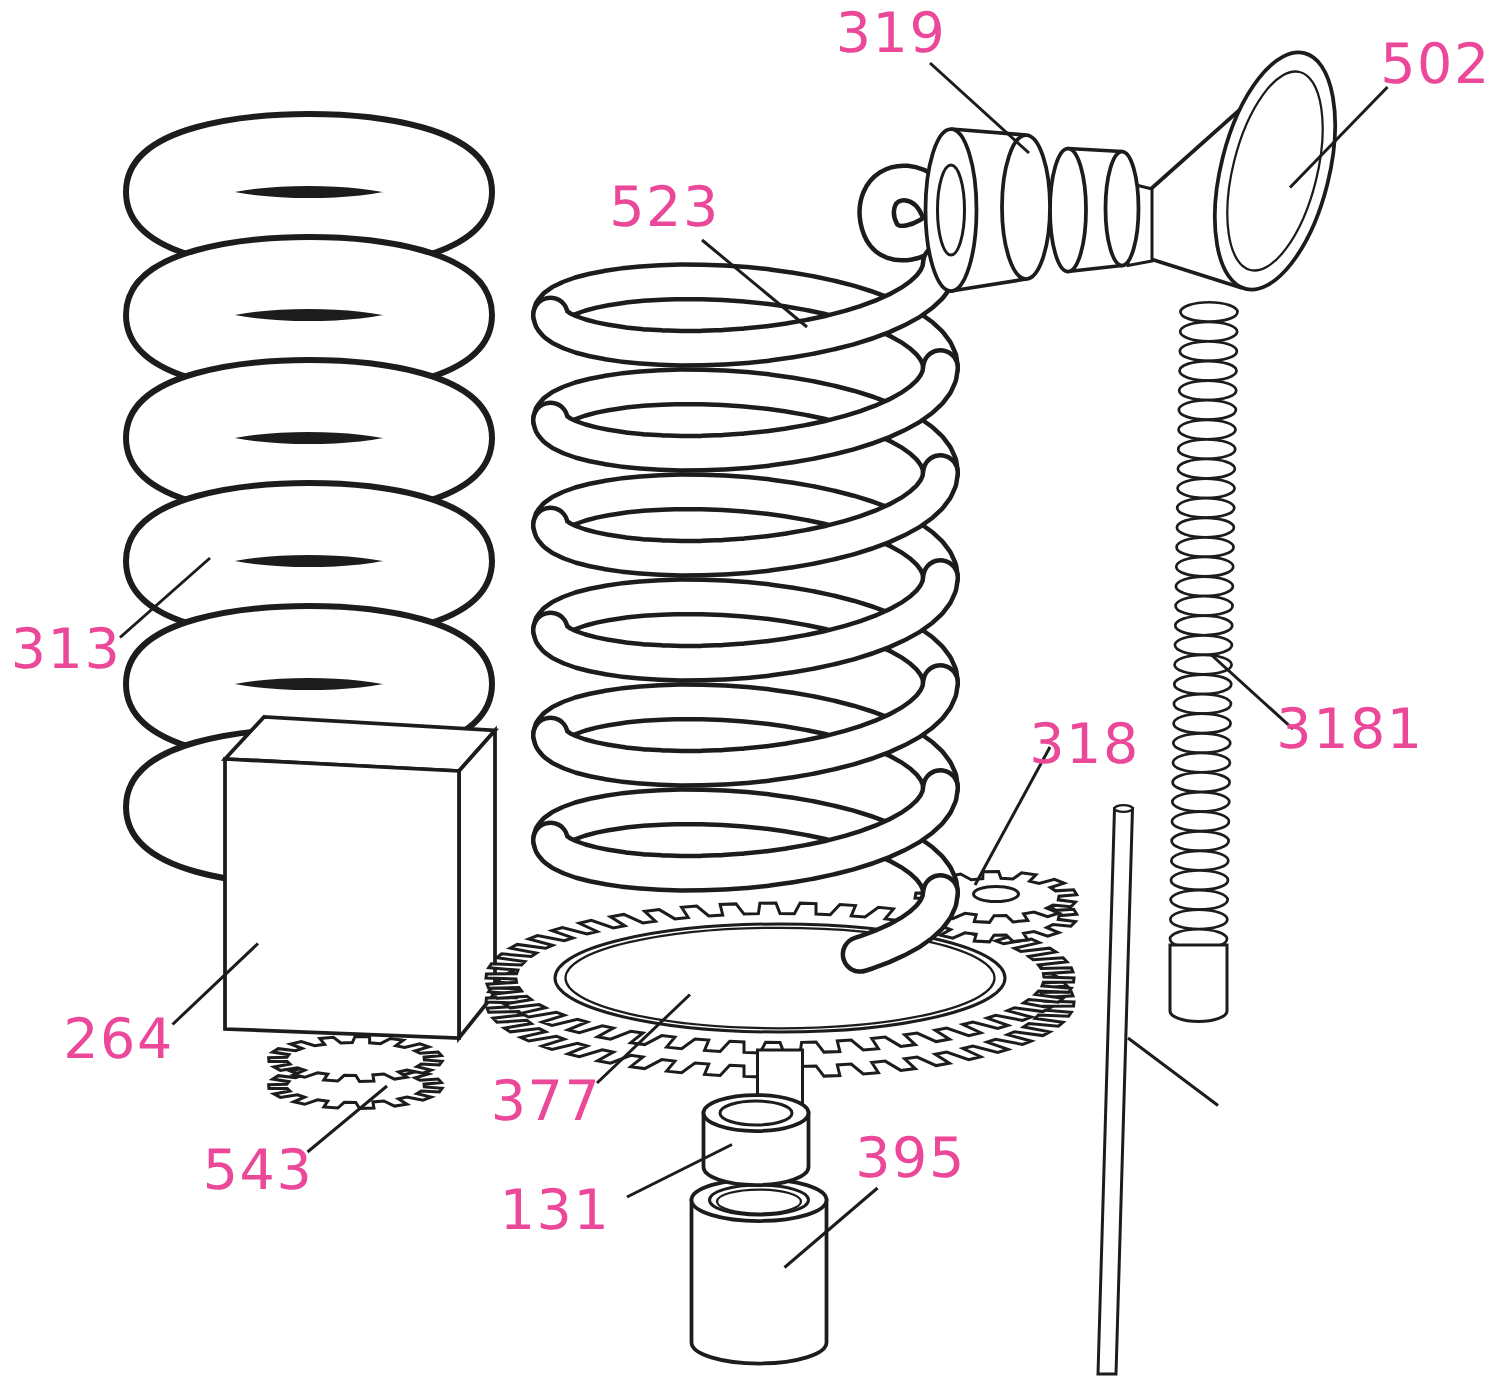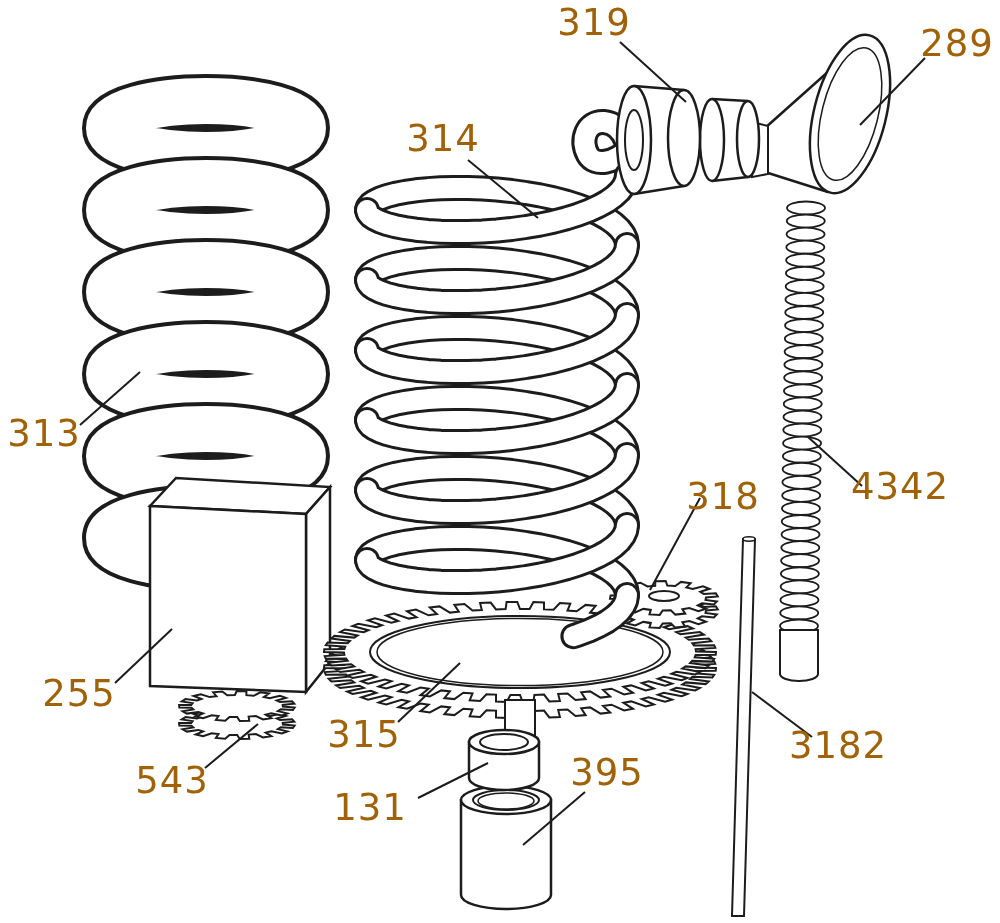--- a/index.html
+++ b/index.html
@@ -3,21 +3,21 @@
 <meta charset="utf-8">
 <style>
   html,body{margin:0;padding:0}
   body{width:1000px;height:923px;background:#ffffff;font-family:"DejaVu Sans",sans-serif}
   .canvas{position:relative;width:1000px;height:923px;background:#ffffff;overflow:hidden}
   #diagram{position:absolute;left:0;top:0}
   .lbl{
     position:absolute;
     transform:translate(-50%,-50%);
     font-size:37px;
-    color:#a16207;
+    color:#ec4899;
     letter-spacing:1px;
     white-space:nowrap;
     user-select:none;
   }
 </style>
 </head>
 <body>
 
 <div class="canvas">
   <svg id="diagram" width="1000" height="923" viewBox="0 0 1000 923">
@@ -177,24 +177,23 @@
         <line x1="115" y1="683" x2="172" y2="629" stroke="#1c1c1c" stroke-width="2"></line>
         <line x1="205" y1="768" x2="258" y2="724" stroke="#1c1c1c" stroke-width="2"></line>
         <line x1="398" y1="722" x2="460" y2="663" stroke="#1c1c1c" stroke-width="2"></line>
         <line x1="418" y1="798" x2="488" y2="763" stroke="#1c1c1c" stroke-width="2"></line>
         <line x1="585" y1="792" x2="523" y2="845" stroke="#1c1c1c" stroke-width="2"></line>
         <line x1="812" y1="737" x2="752" y2="692" stroke="#1c1c1c" stroke-width="2"></line>
       </g>
     </svg>
 
   <div class="lbl" style="left:594px;top:22px">319</div>
-  <div class="lbl" style="left:957px;top:43px">289</div>
-  <div class="lbl" style="left:443px;top:138px">314</div>
+  <div class="lbl" style="left:957px;top:43px">502</div>
+  <div class="lbl" style="left:443px;top:138px">523</div>
   <div class="lbl" style="left:44px;top:433px">313</div>
-  <div class="lbl" style="left:900px;top:486px">4342</div>
+  <div class="lbl" style="left:900px;top:486px">3181</div>
   <div class="lbl" style="left:723px;top:496px">318</div>
-  <div class="lbl" style="left:79px;top:693px">255</div>
+  <div class="lbl" style="left:79px;top:693px">264</div>
   <div class="lbl" style="left:172px;top:780px">543</div>
-  <div class="lbl" style="left:364px;top:734px">315</div>
+  <div class="lbl" style="left:364px;top:734px">377</div>
   <div class="lbl" style="left:370px;top:807px">131</div>
   <div class="lbl" style="left:607px;top:772px">395</div>
-  <div class="lbl" style="left:838px;top:745px">3182</div>
 </div>
 
 </body></html>

